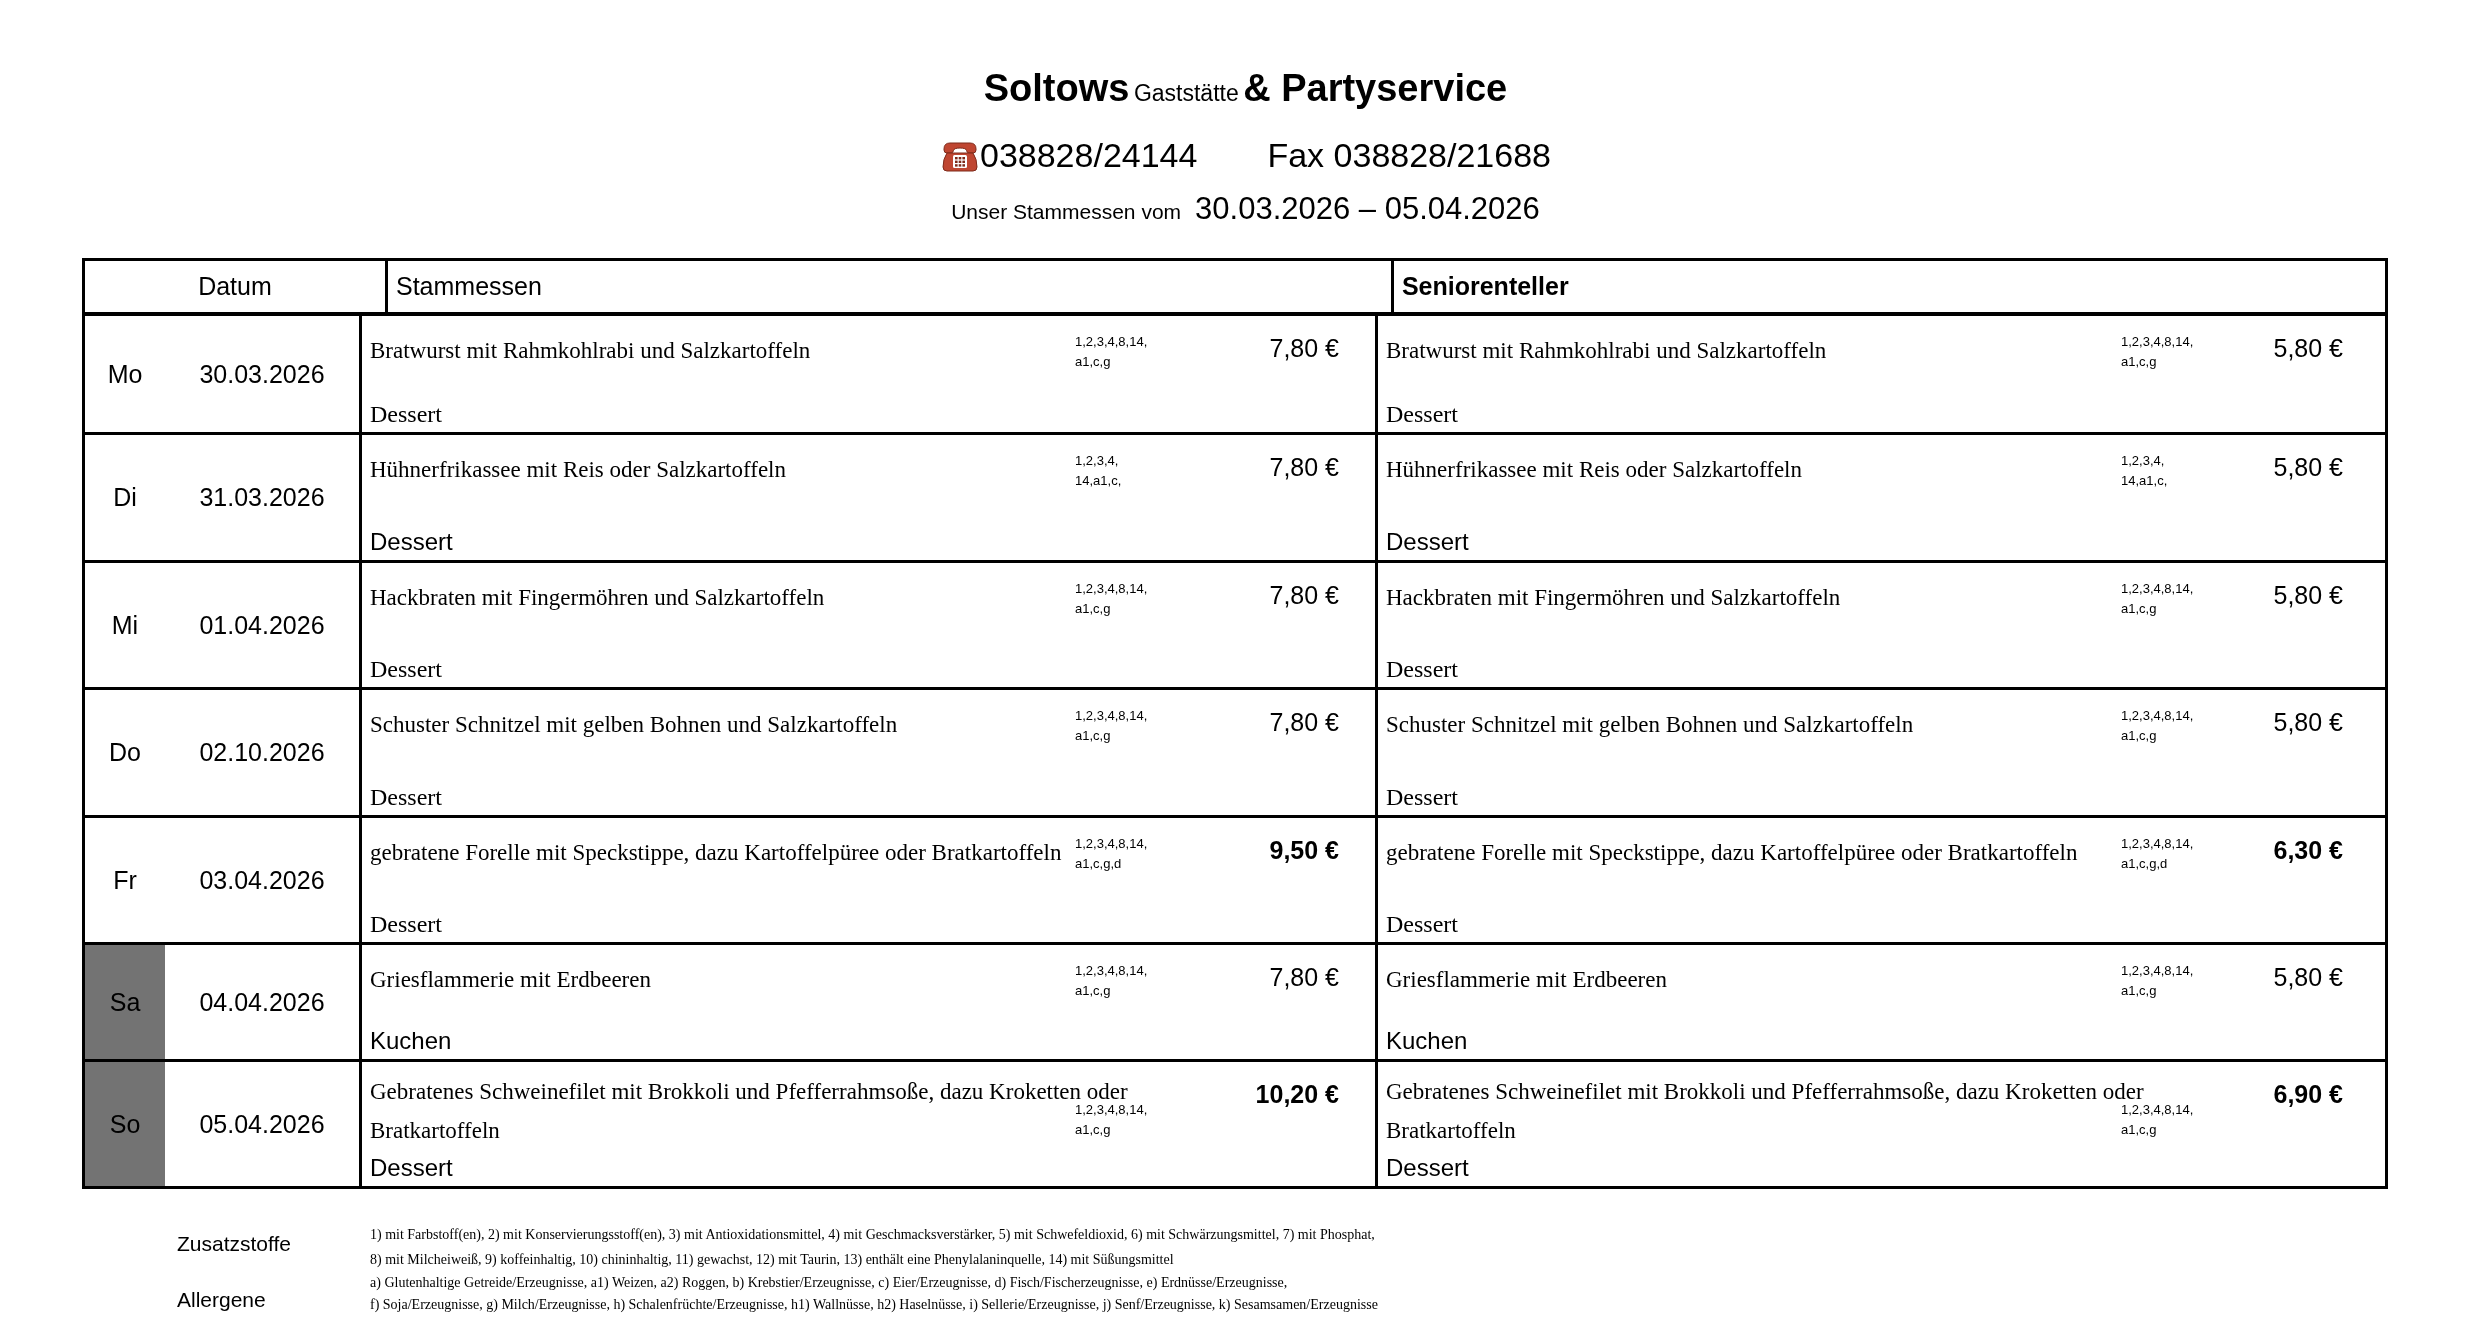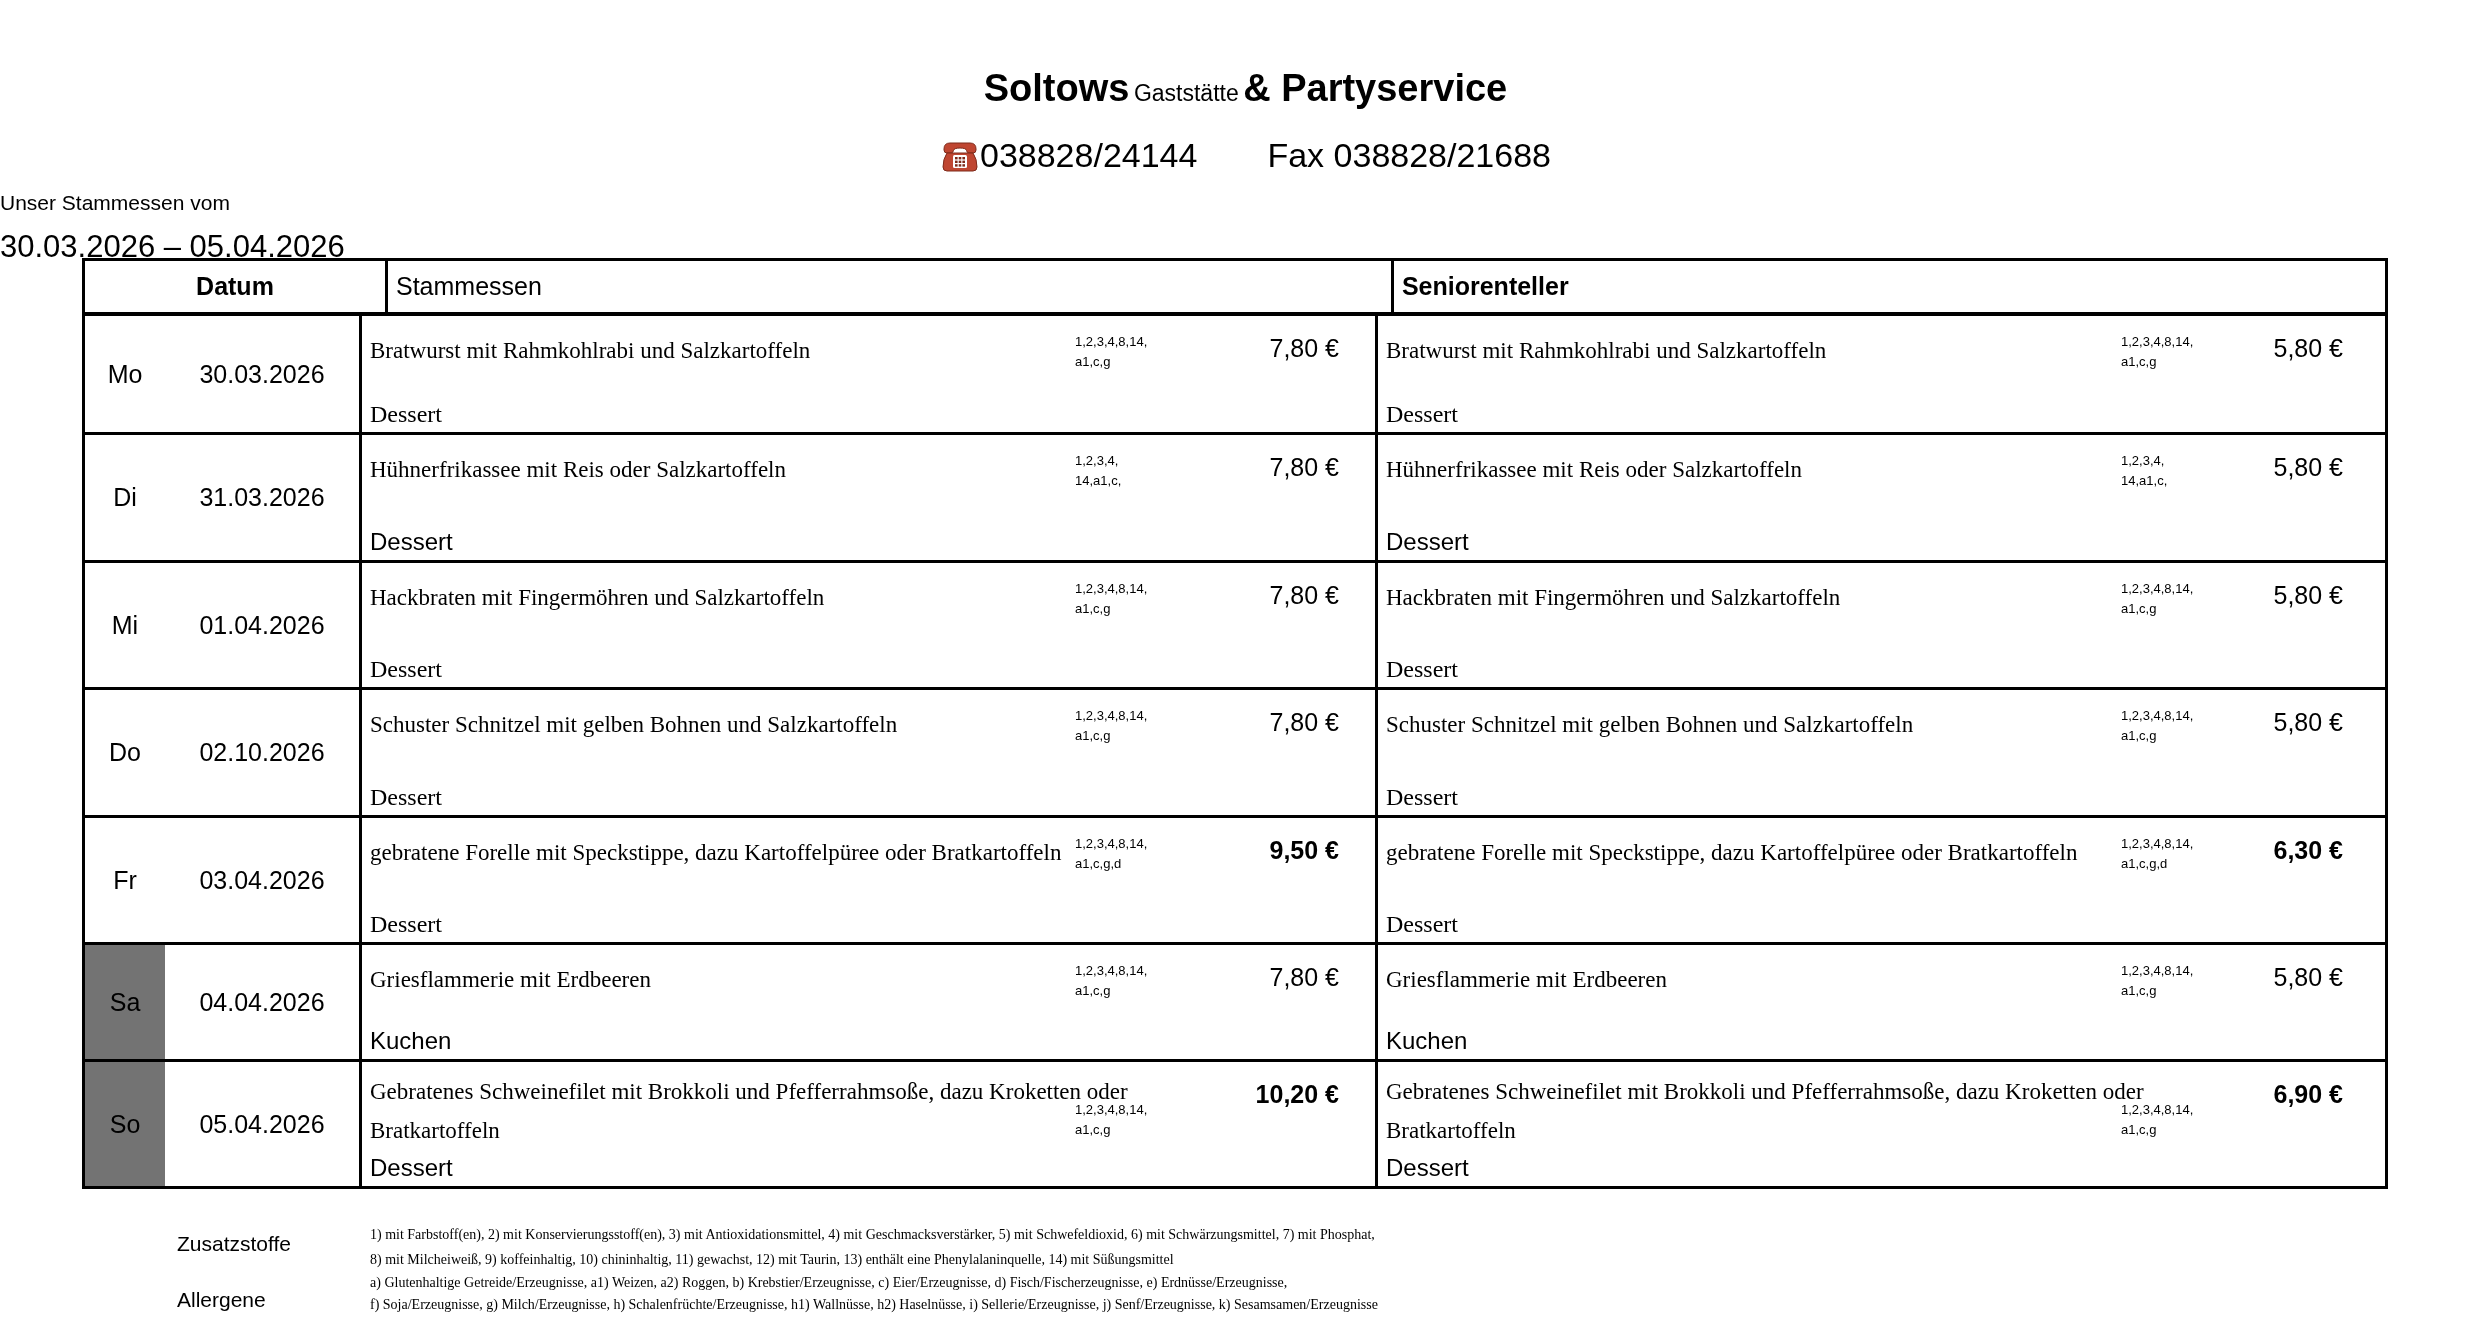--- a/index.html
+++ b/index.html
@@ -8,35 +8,35 @@
     font-family:"Liberation Sans",sans-serif;color:#000;
   }
   
   .doc-header{position:absolute;left:0;top:66px;width:2491px;text-align:center;}
   .title-line{white-space:nowrap;line-height:44px;}
   .title-main{font-size:38px;font-weight:700;}
   .title-mid{font-size:23px;font-weight:400;}
   .phone-line{margin-top:18px;display:flex;justify-content:center;align-items:center;font-size:34px;}
   .phone-gap{display:inline-block;width:70px;}
   .phone-svg{width:40px;height:38px;display:inline-block;vertical-align:middle;}
-  .subtitle-line{margin-top:16px;display:flex;justify-content:center;align-items:baseline;gap:14px;flex-direction:column;}
+  .subtitle-line{margin-top:16px;display:flex;justify-content:center;align-items:baseline;gap:14px;}
   .subtitle-prefix{font-size:21px;}
   .subtitle-dates{font-size:31px;}
   
   .menu-table{position:absolute;left:82px;top:258px;width:2306px;border:3px solid #000;box-sizing:border-box;background:#fff;}
   .trow{display:flex;border-bottom:3px solid #000;box-sizing:border-box;}
   .trow.header{height:55px;border-bottom-width:4px;}
   .trow.r1{height:119px;}
   .trow.r2{height:128px;}
   .trow.r3{height:127px;}
   .trow.r4{height:128px;}
   .trow.r5{height:127px;}
   .trow.r6{height:117px;}
   .trow.r7{height:124px;border-bottom:none;}
-  .hdatum{width:306px;border-right:3px solid #000;box-sizing:border-box;display:flex;align-items:center;justify-content:center;font-size:25px;font-weight:700;}
+  .hdatum{width:306px;border-right:3px solid #000;box-sizing:border-box;display:flex;align-items:center;justify-content:center;font-size:25px;font-weight:400;}
   .hstam{width:1016px;border-right:3px solid #000;box-sizing:border-box;display:flex;align-items:center;padding-left:8px;font-size:25px;font-weight:400;}
   .hsen{width:1001px;display:flex;align-items:center;padding-left:8px;font-size:25px;font-weight:700;box-sizing:border-box;}
   .day{width:80px;display:flex;align-items:center;justify-content:center;font-size:25px;}
   .day.hl{background:#737373;}
   .date{width:197px;border-right:3px solid #000;box-sizing:border-box;display:flex;align-items:center;justify-content:center;font-size:25px;}
   .dishcell{position:relative;width:1016px;border-right:3px solid #000;box-sizing:border-box;}
   .dishcell.sen{width:1001px;border-right:none;}
   .dish{position:absolute;left:8px;top:20px;width:760px;font-family:"Liberation Serif",serif;font-size:23px;line-height:30px;}
   .r7 .dish{top:10px;line-height:39px;}
   .allergens{position:absolute;right:170px;top:16px;width:130px;font-size:13px;line-height:20px;white-space:pre-line;text-align:left;}

